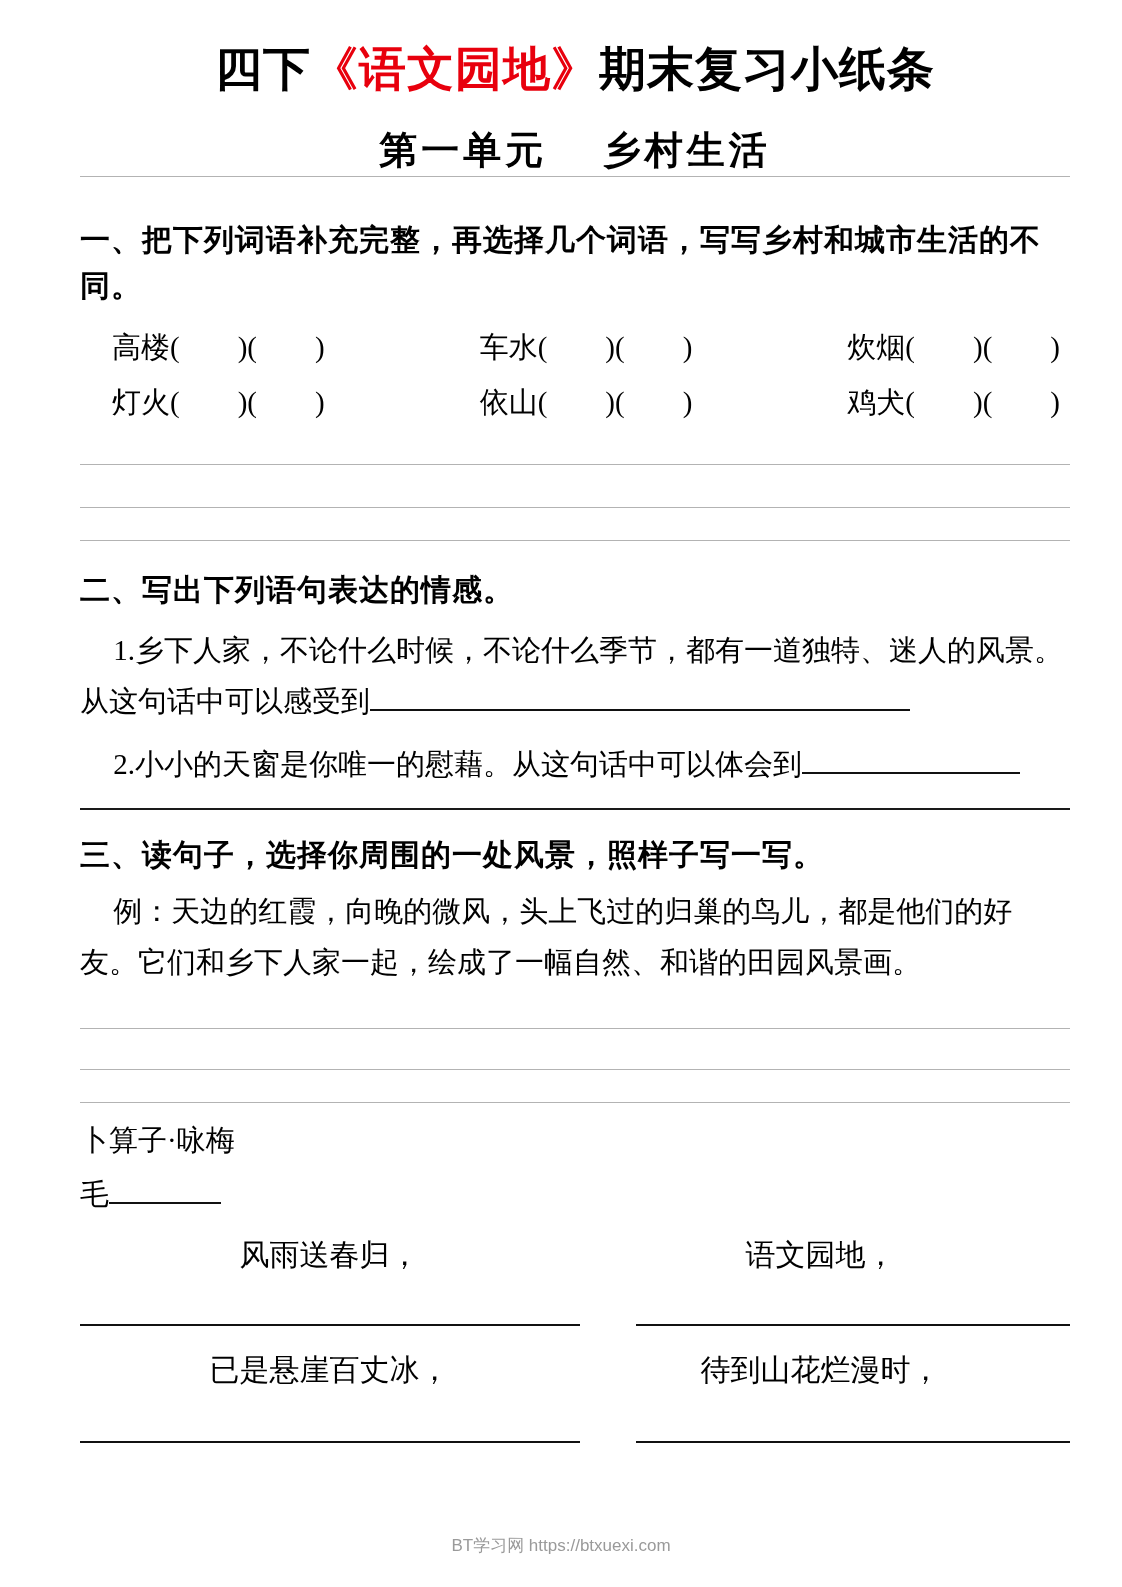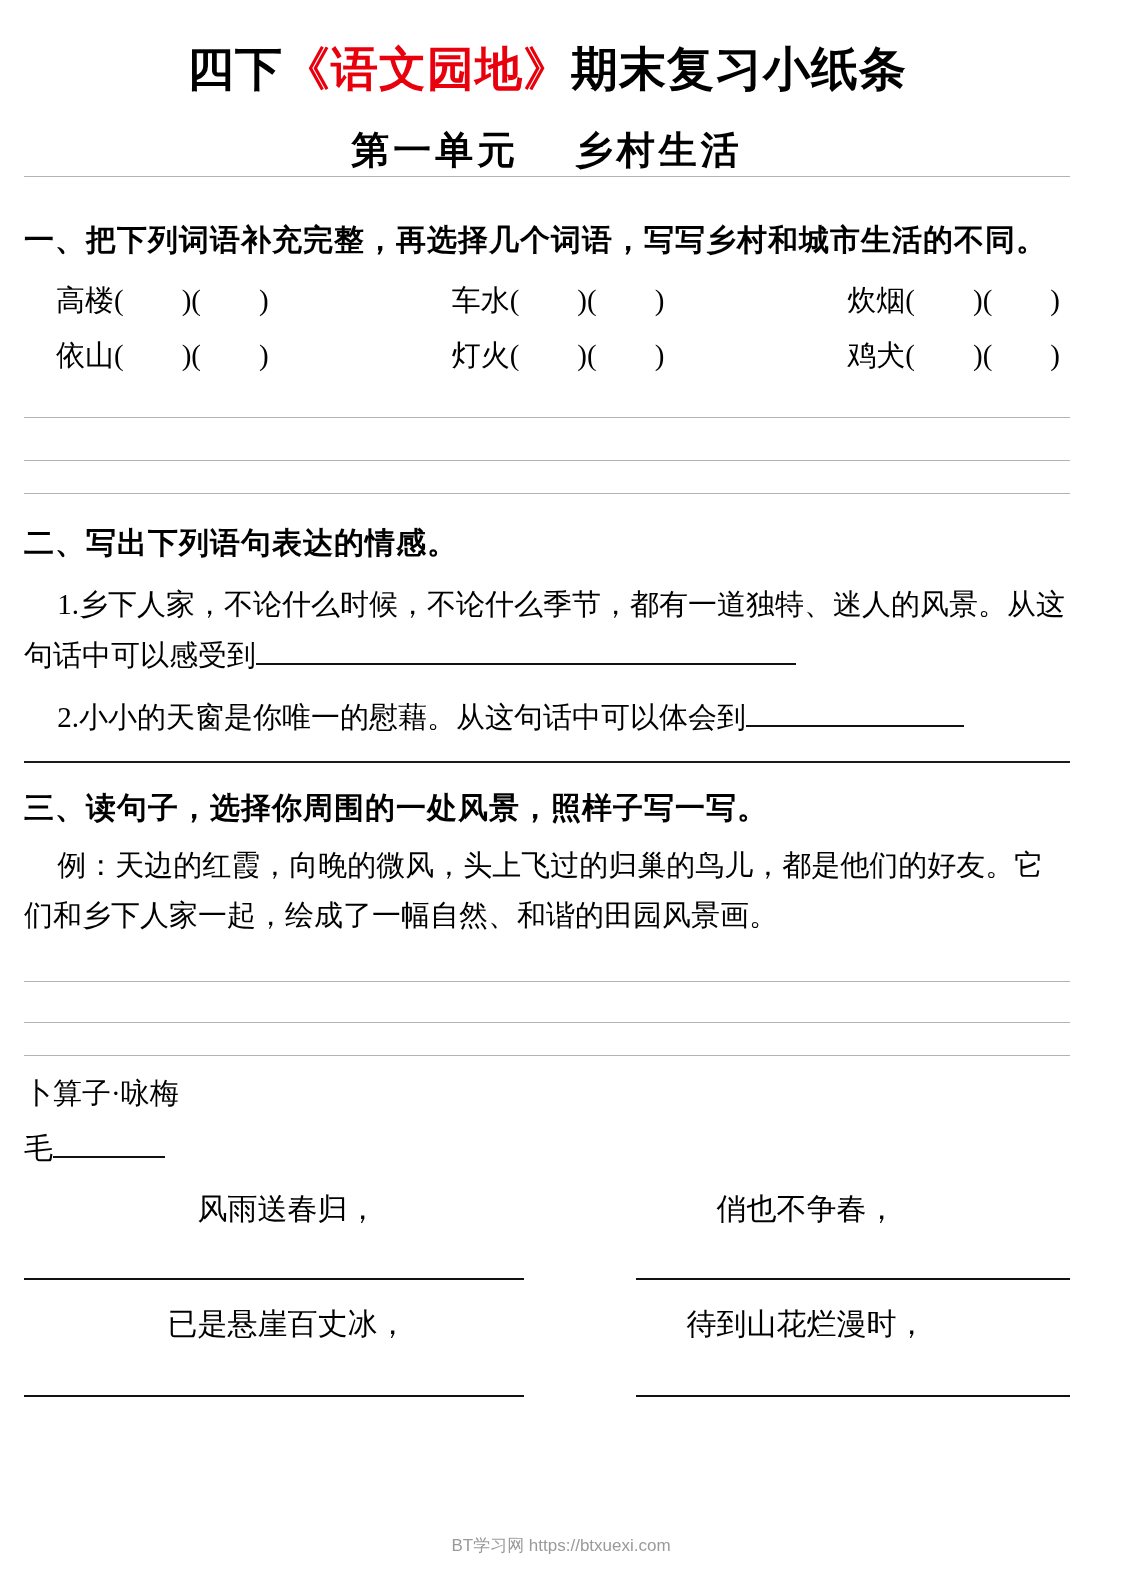--- a/index.html
+++ b/index.html
@@ -5,21 +5,21 @@
   * { box-sizing: border-box; }
   html, body { margin: 0; padding: 0; background: #ffffff; }
   .page {
     width: 1122px;
     height: 1587px;
     margin: 0 auto;
     position: relative;
     background: #ffffff;
     font-family: "Liberation Serif", serif;
     color: #000;
-    padding: 28px 52px 0 24px;
+    padding: 28px 52px 0 80px;
     overflow: hidden;
   }
   .title {
     margin: 12px 0 0 0;
     text-align: center;
     font-size: 47px;
     font-weight: bold;
     letter-spacing: 1px;
     line-height: 1.25;
   }
@@ -124,22 +124,22 @@
 
   <h3 class="sec-heading" style="margin-top:40px;">一、把下列词语补充完整，再选择几个词语，写写乡村和城市生活的不同。</h3>
 
   <div class="word-grid">
     <div class="word-row">
       <span class="word-cell">高楼(　　)(　　)</span>
       <span class="word-cell">车水(　　)(　　)</span>
       <span class="word-cell">炊烟(　　)(　　)</span>
     </div>
     <div class="word-row">
+      <span class="word-cell">灯火(　　)(　　)</span>
       <span class="word-cell">依山(　　)(　　)</span>
-      <span class="word-cell">灯火(　　)(　　)</span>
       <span class="word-cell">鸡犬(　　)(　　)</span>
     </div>
   </div>
 
   <hr class="writing-line" style="margin-top:34px;">
   <hr class="writing-line" style="margin-top:42px;">
   <hr class="writing-line" style="margin-top:32px;">
 
   <h3 class="sec-heading" style="margin-top:26px;">二、写出下列语句表达的情感。</h3>
 
@@ -163,21 +163,21 @@
 
 
   <p class="center-line" style="margin-top:14px;">卜算子·咏梅</p>
 
   <p class="center-line" style="margin-top:8px;">
     <span>毛</span><span class="blank" style="width:112px;"></span>
   </p>
 
   <div class="poem-row" style="margin-top:18px;">
     <div class="half">风雨送春归，</div>
-    <div class="half">俏也不争春，</div>
+    <div class="half">语文园地，</div>
   </div>
 
   <div class="blank-row" style="margin-top:48px;">
     <div class="blank-long" style="width:500px;"></div>
     <div class="blank-long" style="width:434px;"></div>
   </div>
 
   <div class="poem-row" style="margin-top:24px;">
     <div class="half">已是悬崖百丈冰，</div>
     <div class="half">待到山花烂漫时，</div>

